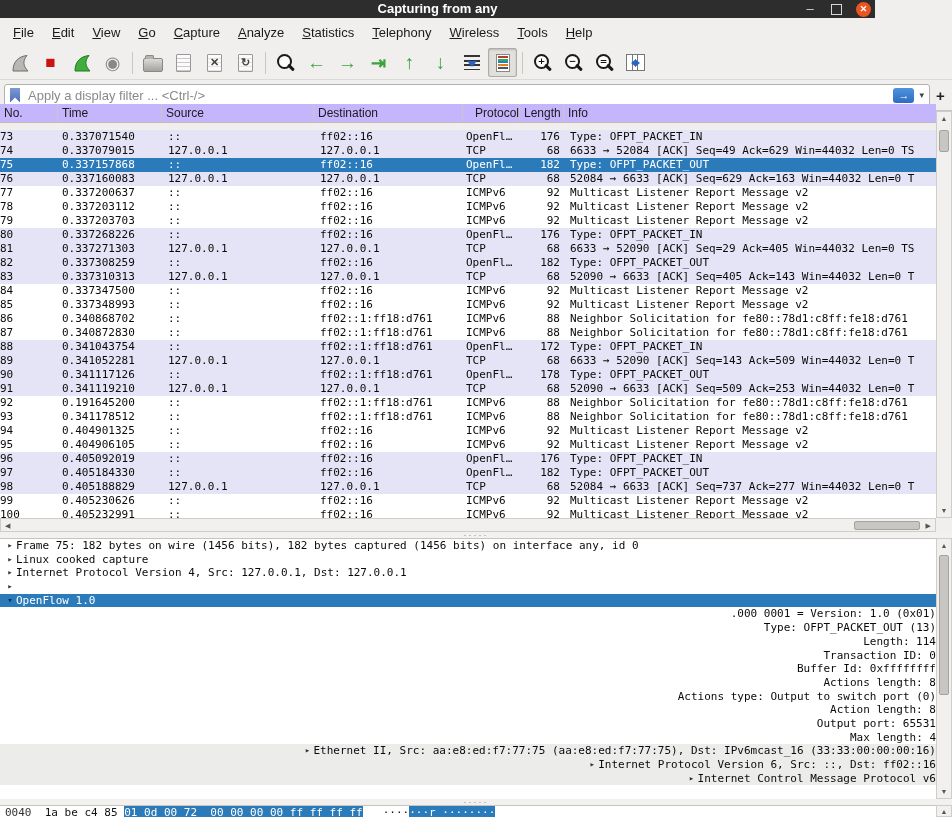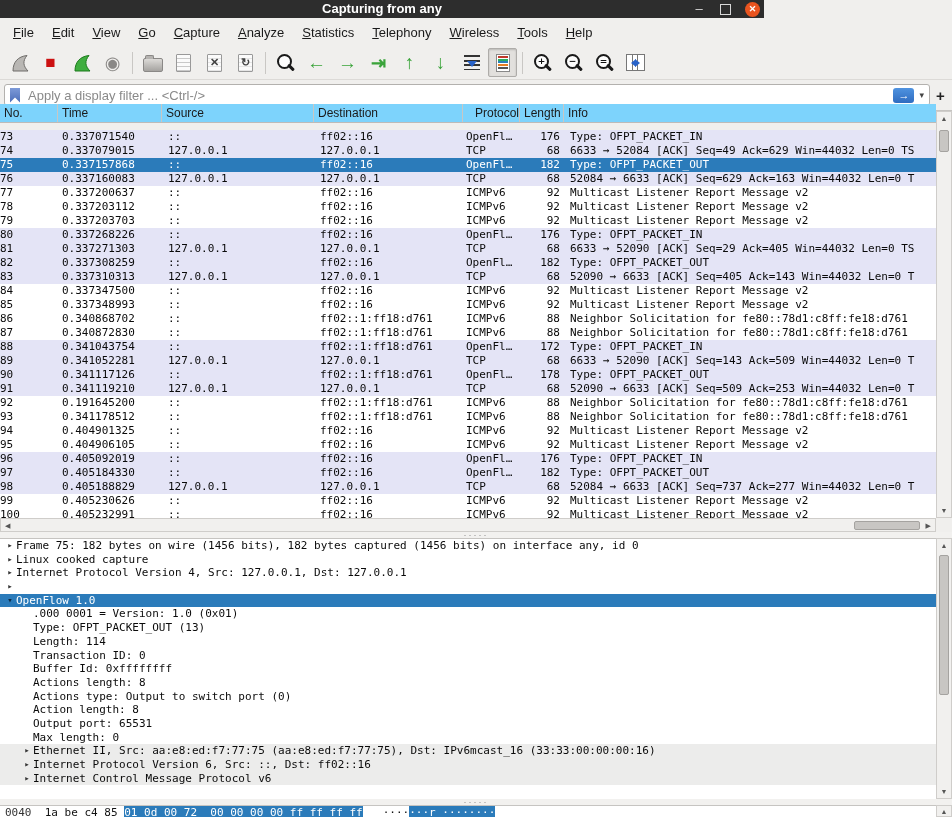--- a/index.html
+++ b/index.html
@@ -1,20 +1,20 @@
 <!DOCTYPE html>
 <html style="--sel: #2b7bba; --lav: #e4e4f6; --close: #e9541f;"><head>
 <meta charset="utf-8">
 <style>
   html,body{margin:0;padding:0;width:952px;height:817px;overflow:hidden;background:#f0efed;
     font-family:"Liberation Sans",sans-serif;-webkit-font-smoothing:antialiased;}
   .win{position:relative;width:952px;height:817px;}
 
   
-  .titlebar{position:absolute;top:0;left:0;width:764px;height:18px;background:#2d2d2d;display:flex;align-items:center;}
+  .titlebar{position:absolute;top:0;left:0;width:875px;height:18px;background:#2d2d2d;display:flex;align-items:center;}
   .titlebar .title{flex:1;text-align:center;color:#fff;font-size:13px;font-weight:bold;line-height:18px;}
   .winbtns{position:absolute;right:4px;top:0;height:18px;display:flex;align-items:center;gap:14px;}
   .btn-min{color:#d8d8d8;font-size:13px;line-height:10px;width:14px;text-align:center;cursor:default;}
   .btn-max{width:9px;height:9px;border:1px solid #d8d8d8;}
   .btn-close{width:15px;height:15px;border-radius:50%;background:var(--close,#e9541f);color:#fff;font-size:9px;line-height:15px;text-align:center;font-weight:bold;}
 
   
   .menubar{position:absolute;top:18px;left:0;width:952px;height:28px;display:flex;align-items:center;padding-left:4px;box-sizing:border-box;background:#f0efed;}
   .menu-item{padding:4px 9px;font-size:13px;color:#1a1a1a;}
   .menu-item u{text-decoration:underline;}
@@ -46,21 +46,21 @@
   
   .filterbar{position:absolute;top:80px;left:0;width:952px;height:31px;background:#f0efed;border-bottom:1px solid #c6c4c1;box-sizing:border-box;display:flex;align-items:center;}
   .filter-box{position:relative;margin-left:4px;width:926px;height:22px;background:#fff;border:1px solid #b3b1ae;border-radius:3px;display:flex;align-items:center;box-sizing:border-box;}
   .bookmark{width:10px;height:15px;margin:0 8px 0 5px;background:linear-gradient(#7d9ad8,#4a6db8);clip-path:polygon(0 0,100% 0,100% 100%,50% 66%,0 100%);}
   .filter-placeholder{flex:1;color:#8a8a8a;font-size:13px;white-space:nowrap;overflow:hidden;}
   .apply-btn{width:21px;height:15px;border-radius:3px;background:linear-gradient(#4f93e0,#2f6cc0);color:#fff;font-size:11px;font-weight:bold;line-height:15px;text-align:center;margin-right:3px;}
   .filter-caret{color:#444;font-size:9px;padding:0 5px 0 2px;}
   .add-btn{width:15px;margin-left:3px;text-align:center;color:#222;font-size:15px;font-weight:bold;}
 
   
-  .plist-header{position:absolute;top:104px;left:0;width:936px;height:19px;background:#7dd3fc;border-bottom:1px solid #bdbbb8;box-sizing:border-box;display:flex;overflow:hidden;}
+  .plist-header{position:absolute;top:104px;left:0;width:936px;height:19px;background:#c4b5fd;border-bottom:1px solid #bdbbb8;box-sizing:border-box;display:flex;overflow:hidden;}
   .plist-header .col{border-right:1px solid #c9c7c4;font-size:12px;color:#1a1a1a;padding:2px 0 0 4px;box-sizing:border-box;white-space:nowrap;overflow:hidden;flex-shrink:0;}
   .plist-header .col.last{flex:1;border-right:none;}
   .plist-rows{position:absolute;top:130px;left:0;width:936px;height:388px;overflow:hidden;background:#fff;}
   .prow{display:flex;height:14px;line-height:14px;font-family:"DejaVu Sans Mono","Liberation Mono",monospace;font-size:11px;color:#0a0a0a;white-space:pre;}
   .prow.lav{background:var(--lav,#e4e4f6);}
   .prow.sel{background:var(--sel,#2b7bba);color:#fff;}
   .pc{overflow:hidden;flex-shrink:0;box-sizing:border-box;}
   .c-no{width:58px;padding-right:7px;}
   .c-time{width:104px;padding-left:4px;}
   .c-src{width:152px;padding-left:6px;}
@@ -78,21 +78,21 @@
 
   
   .splitter{position:absolute;left:0;width:952px;height:6px;background:#f2f1ef;display:flex;align-items:center;justify-content:center;}
   .splitter span{color:#8a8a8a;font-size:9px;letter-spacing:2px;line-height:4px;}
 
   
   .details{position:absolute;top:538px;left:0;width:936px;height:261px;background:#fff;overflow:hidden;border-top:1px solid #c6c4c1;}
   .drow{height:13.7px;line-height:13.7px;font-family:"DejaVu Sans Mono","Liberation Mono",monospace;font-size:11px;color:#0a0a0a;white-space:pre;display:flex;align-items:center;}
   .drow .arr{width:12px;flex-shrink:0;text-align:center;font-size:9px;color:#333;}
   .drow.ind0{padding-left:4px;}
-  .drow.ind1{padding-left:21px;}
+  .drow.ind1{padding-left:21px;justify-content:flex-end;}
   .drow.noarr{padding-left:16px;}
   .drow.ind1.noarr{padding-left:33px;}
   .drow.sel{background:var(--sel,#2b7bba);color:#fff;}
   .drow.sel .arr{color:#0c2b44;}
   .drow.shaded{background:#ececeb;}
 
   
   .hexpane{position:absolute;top:805px;left:0;width:936px;height:12px;background:#fff;border-top:1px solid #c6c4c1;overflow:hidden;font-family:"DejaVu Sans Mono","Liberation Mono",monospace;font-size:11px;line-height:13px;white-space:pre;color:#111;}
   .hex-off{color:#333;padding-left:5px;}
   .hex-sel{background:var(--sel,#2b7bba);color:#fff;}
@@ -299,21 +299,21 @@
       <div class="drow ind0 sel"><span class="arr">▾</span><span>OpenFlow 1.0</span></div>
       <div class="drow ind1 noarr"><span>.000 0001 = Version: 1.0 (0x01)</span></div>
       <div class="drow ind1 noarr"><span>Type: OFPT_PACKET_OUT (13)</span></div>
       <div class="drow ind1 noarr"><span>Length: 114</span></div>
       <div class="drow ind1 noarr"><span>Transaction ID: 0</span></div>
       <div class="drow ind1 noarr"><span>Buffer Id: 0xffffffff</span></div>
       <div class="drow ind1 noarr"><span>Actions length: 8</span></div>
       <div class="drow ind1 noarr"><span>Actions type: Output to switch port (0)</span></div>
       <div class="drow ind1 noarr"><span>Action length: 8</span></div>
       <div class="drow ind1 noarr"><span>Output port: 65531</span></div>
-      <div class="drow ind1 noarr"><span>Max length: 0</span></div>
+      <div class="drow ind1 noarr"><span>Max length: 4</span></div>
       <div class="drow ind1 shaded"><span class="arr">▸</span><span>Ethernet II, Src: aa:e8:ed:f7:77:75 (aa:e8:ed:f7:77:75), Dst: IPv6mcast_16 (33:33:00:00:00:16)</span></div>
       <div class="drow ind1 shaded"><span class="arr">▸</span><span>Internet Protocol Version 6, Src: ::, Dst: ff02::16</span></div>
       <div class="drow ind1 shaded"><span class="arr">▸</span><span>Internet Control Message Protocol v6</span></div>
     </div>
 
   <div class="sb vsb" style="left:936px;top:538px;height:261px;">
     <span class="sb-arrow" style="top:3px;">▲</span>
     <div class="sb-thumb" style="left:2px;top:16px;width:10px;height:140px;"></div>
     <span class="sb-arrow" style="bottom:3px;">▼</span>
   </div>

